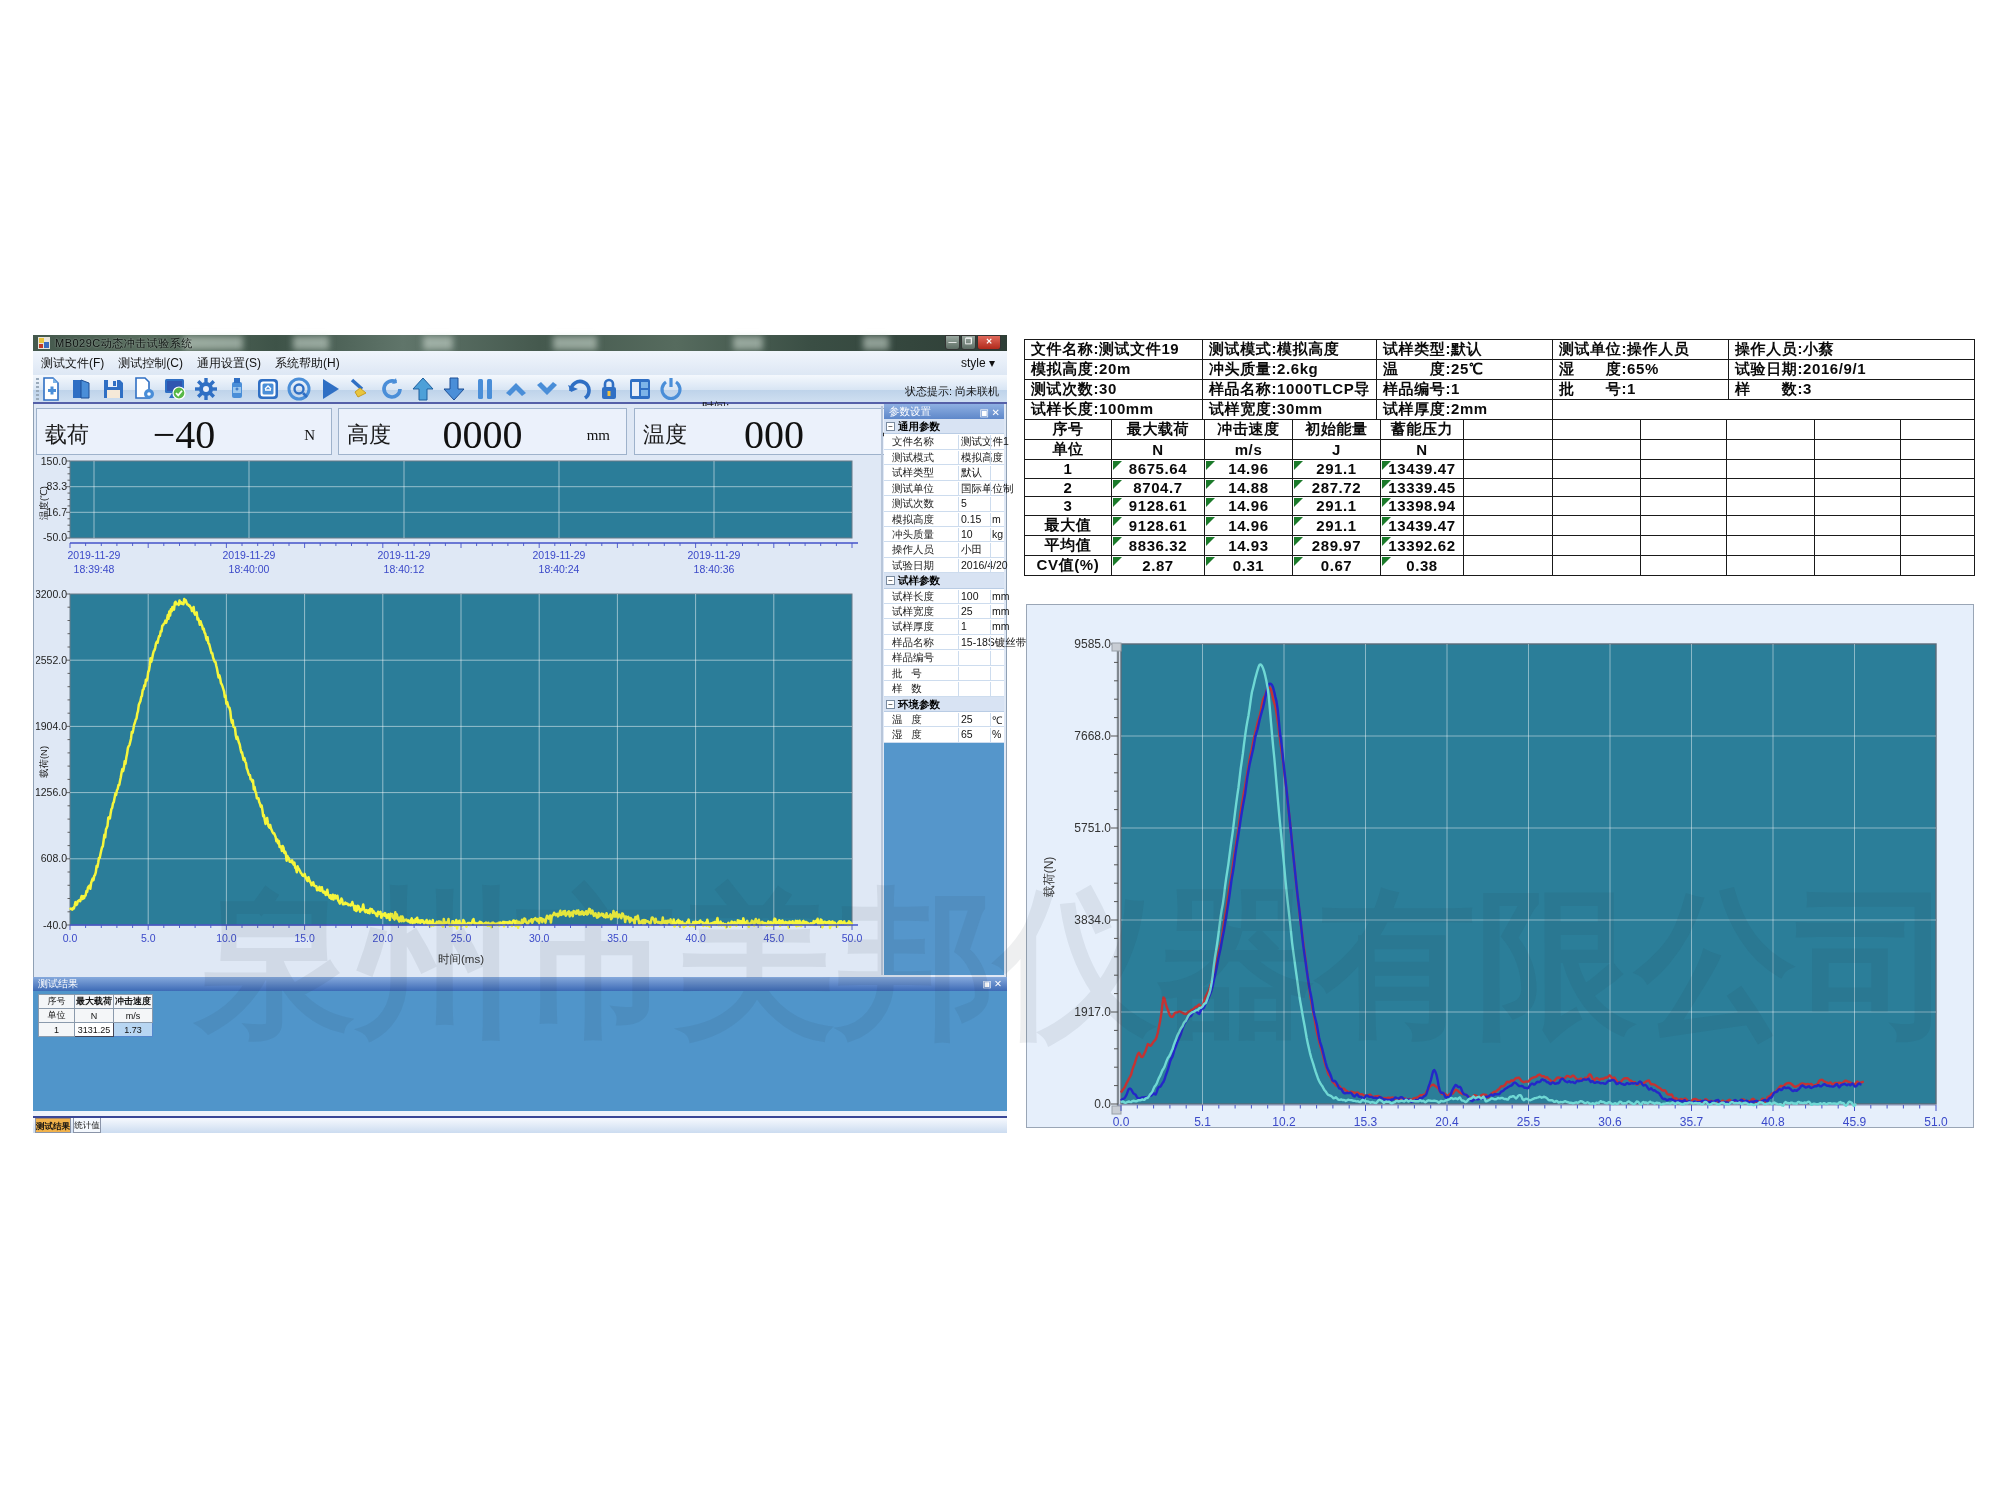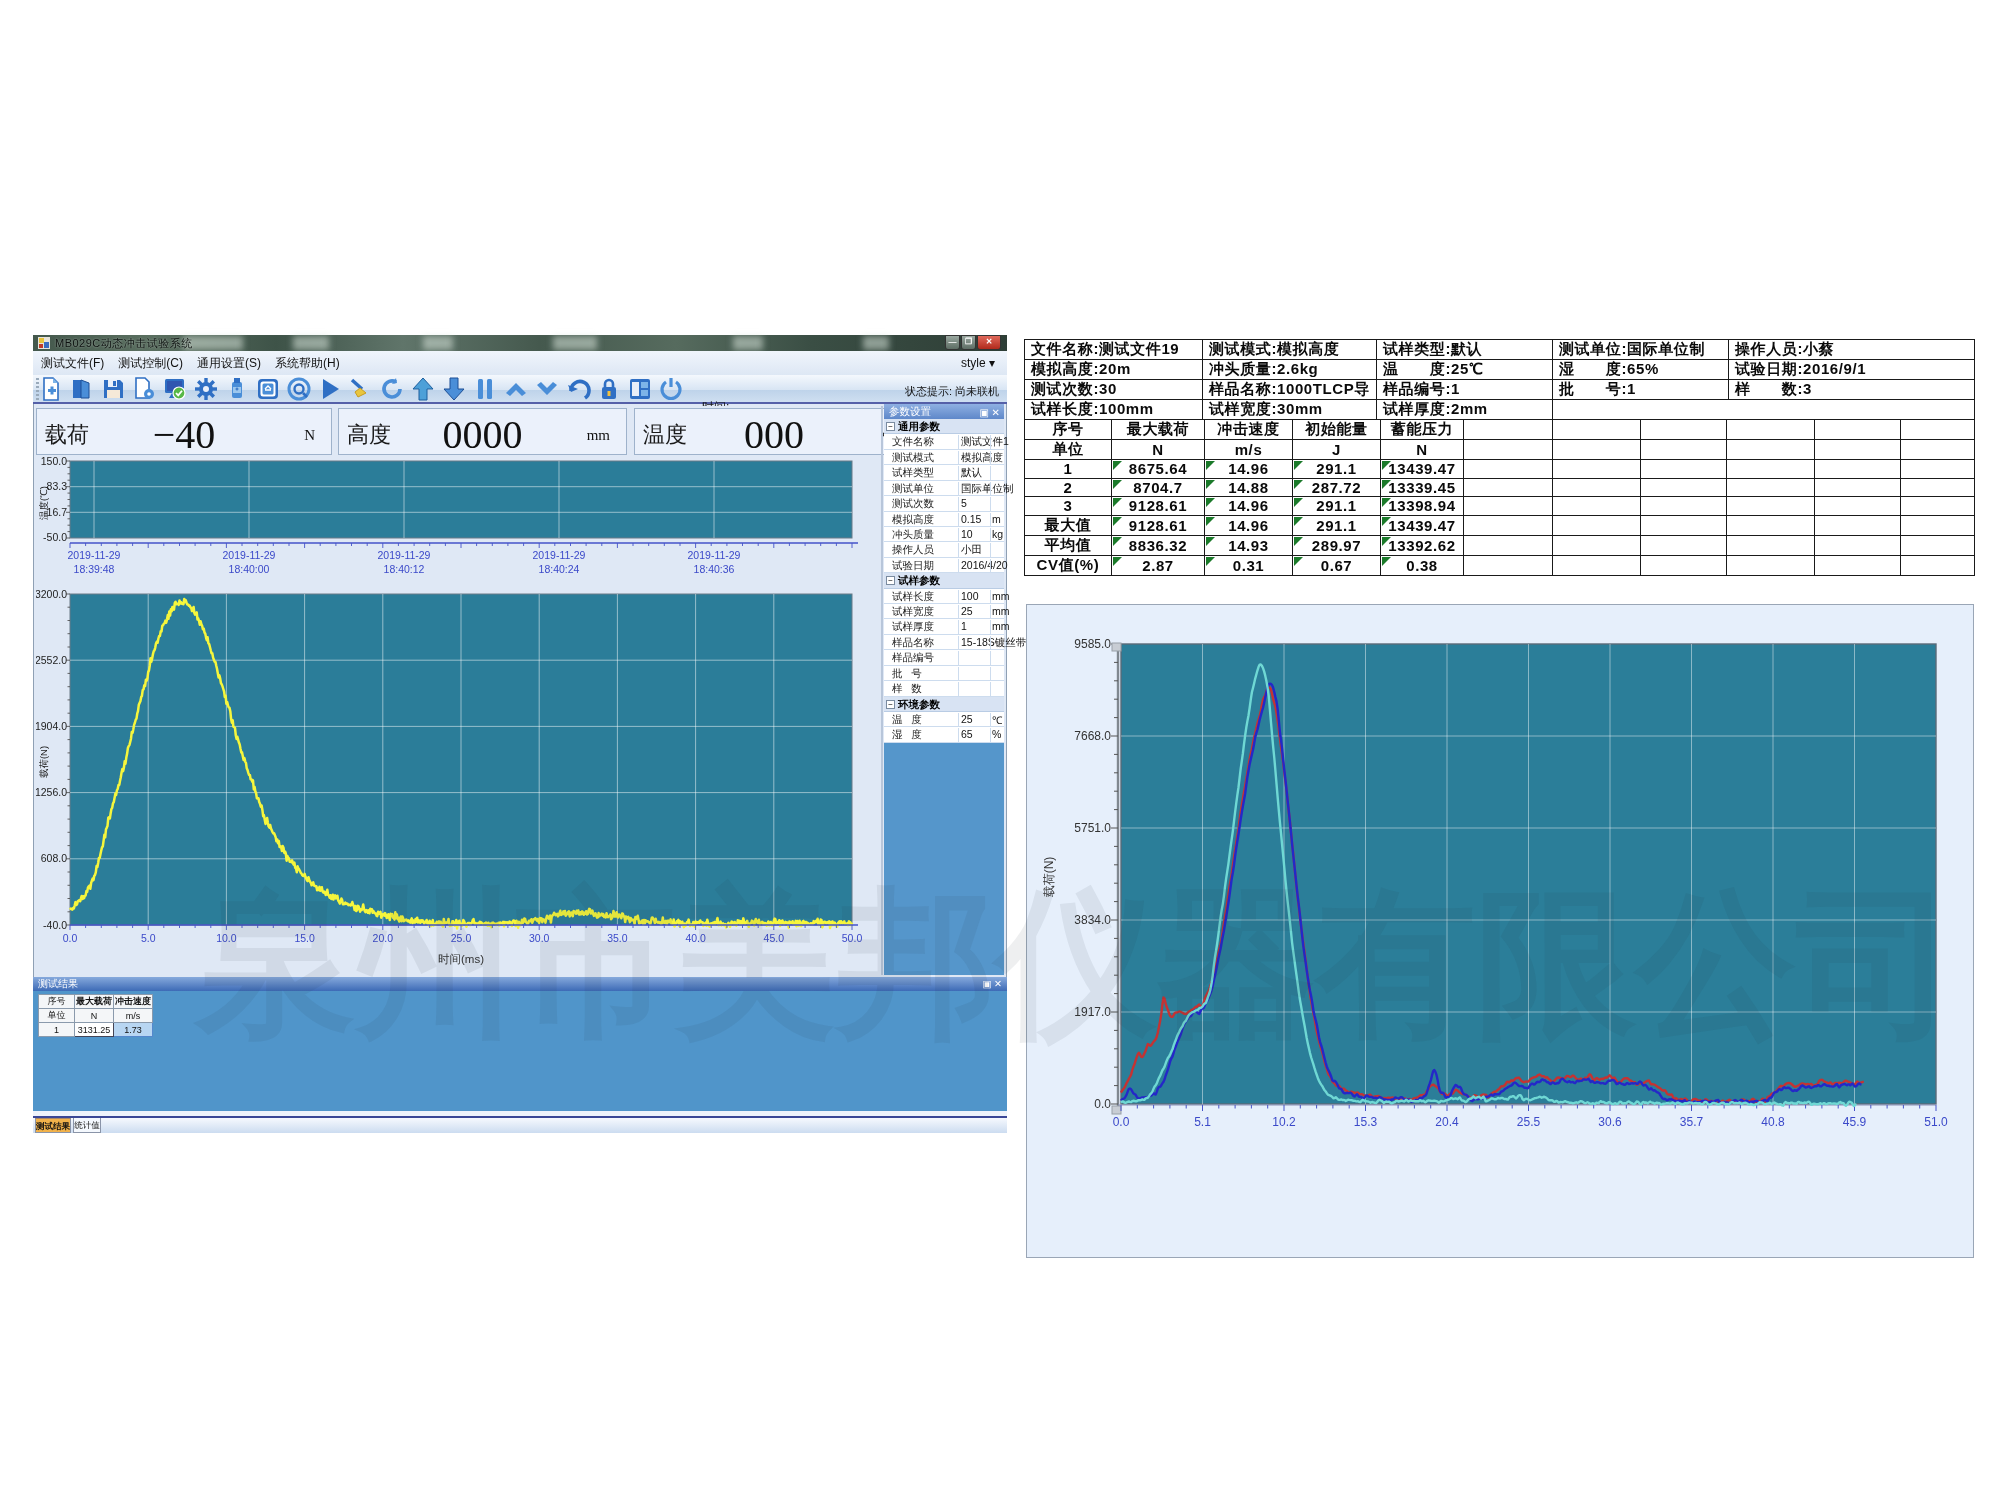--- a/index.html
+++ b/index.html
@@ -59,21 +59,21 @@
 #navy2 { left:33px; top:1116px; width:974px; height:2px; background:#3a4796; }
 #tabstrip { left:33px; top:1118px; width:974px; height:15px; background:linear-gradient(#f6f9fe,#ccdcf0); }
 .tab { position:absolute; top:0; height:15px; font-size:8.5px; line-height:15px; text-align:center; white-space:nowrap;
   border:1px solid #8a94a8; border-top:none; color:#111; }
 
 .rt { border-collapse:collapse; table-layout:fixed; background:#fff; font-size:15px; font-weight:bold; color:#0a0a0a; letter-spacing:0.6px; }
 .rt td { border:1.5px solid #1a1a1a; height:18.6px; padding:0 0 0 6px; white-space:nowrap; overflow:hidden; }
 .rt.dt td { text-align:center; padding:0; position:relative; }
 .tri { position:absolute; left:1px; top:1px; width:0; height:0;
   border-left:9px solid #1b7a2a; border-bottom:9px solid transparent; }
-#rchart { left:1026px; top:604px; width:948px; height:654px; background:#e6effb;
+#rchart { left:1026px; top:604px; width:948px; height:524px; background:#e6effb;
   border:1px solid #9aa6b6; }
 #wm { left:196px; top:858px; font-size:160px; font-weight:bold; color:rgba(35,55,70,0.08);
   letter-spacing:0px; white-space:nowrap; z-index:50; }
 </style></head><body>
 
 <div class="abs" id="win"></div>
 
 <div class="abs" id="titlebar">
   <div class="blob" style="left:150px;width:60px"></div>
   <div class="blob" style="left:260px;width:36px"></div>
@@ -568,21 +568,21 @@
       <col style="width:174px">
       <col style="width:176px">
       <col style="width:176px">
       <col style="width:246px">
     </colgroup>
     <tbody>
       <tr>
         <td>文件名称:测试文件19</td>
         <td>测试模式:模拟高度</td>
         <td>试样类型:默认</td>
-        <td>测试单位:国际单位制</td>
+        <td>测试单位:操作人员</td>
         <td>操作人员:小蔡</td>
       </tr>
       <tr>
         <td>模拟高度:20m</td>
         <td>冲头质量:2.6kg</td>
         <td>温  度:25℃</td>
         <td>湿  度:65%</td>
         <td>试验日期:2016/9/1</td>
       </tr>
       <tr>

